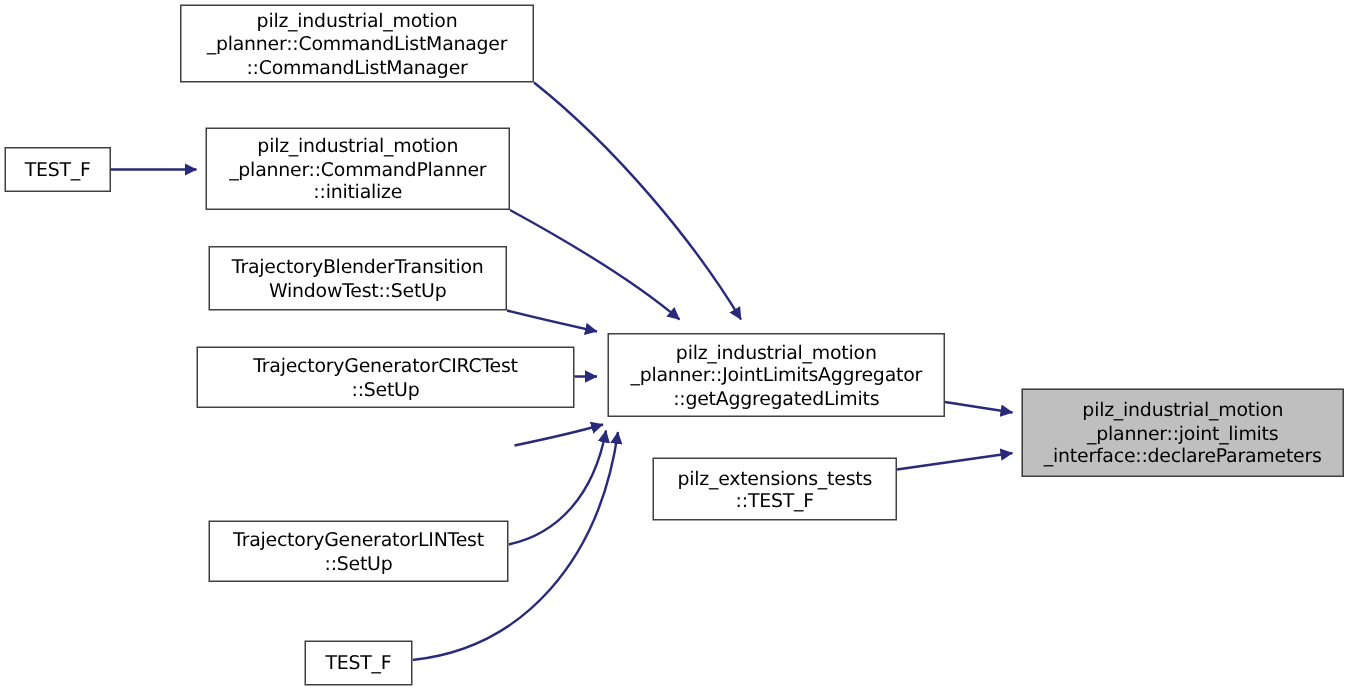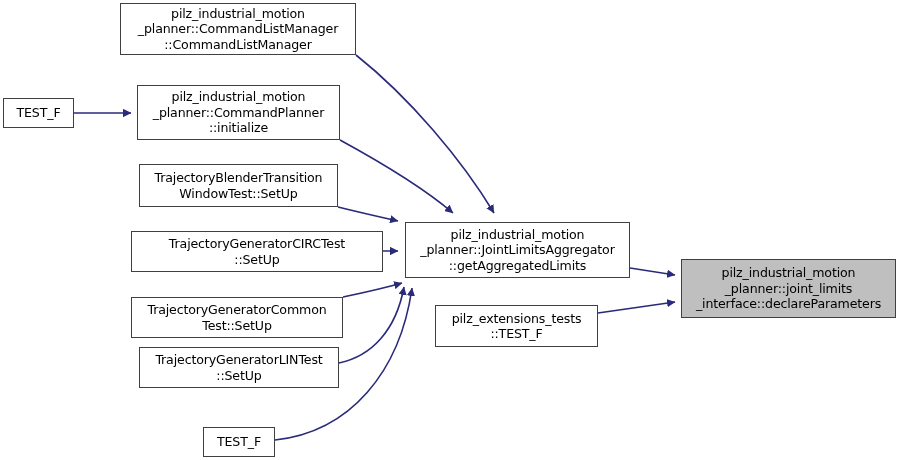--- a/index.html
+++ b/index.html
@@ -92,22 +92,20 @@
 _planner::CommandListManager
 ::CommandListManager</span></div>
     <div class="node" style="left: 3px; top: 98px; width: 71px; height: 30px;"><span class="label">TEST_F</span></div>
     <div class="node" style="left: 137px; top: 85px; width: 203px; height: 55px;"><span class="label">pilz_industrial_motion
 _planner::CommandPlanner
 ::initialize</span></div>
     <div class="node" style="left: 139px; top: 164px; width: 199px; height: 43px;"><span class="label">TrajectoryBlenderTransition
 WindowTest::SetUp</span></div>
     <div class="node" style="left: 131px; top: 231px; width: 252px; height: 41px;"><span class="label">TrajectoryGeneratorCIRCTest
 ::SetUp</span></div>
-    <div class="node" style="left: 131px; top: 297px; width: 212px; height: 41px;"><span class="label">TrajectoryGeneratorCommon
-Test::SetUp</span></div>
     <div class="node" style="left: 139px; top: 347px; width: 200px; height: 41px;"><span class="label">TrajectoryGeneratorLINTest
 ::SetUp</span></div>
     <div class="node" style="left: 203px; top: 427px; width: 72px; height: 30px;"><span class="label">TEST_F</span></div>
     <div class="node" style="left: 405px; top: 222px; width: 225px; height: 56px;"><span class="label">pilz_industrial_motion
 _planner::JointLimitsAggregator
 ::getAggregatedLimits</span></div>
     <div class="node" style="left: 435px; top: 305px; width: 163px; height: 42px;"><span class="label">pilz_extensions_tests
 ::TEST_F</span></div>
     <div class="node highlight" style="left: 681px; top: 259px; width: 215px; height: 59px;"><span class="label">pilz_industrial_motion
 _planner::joint_limits

